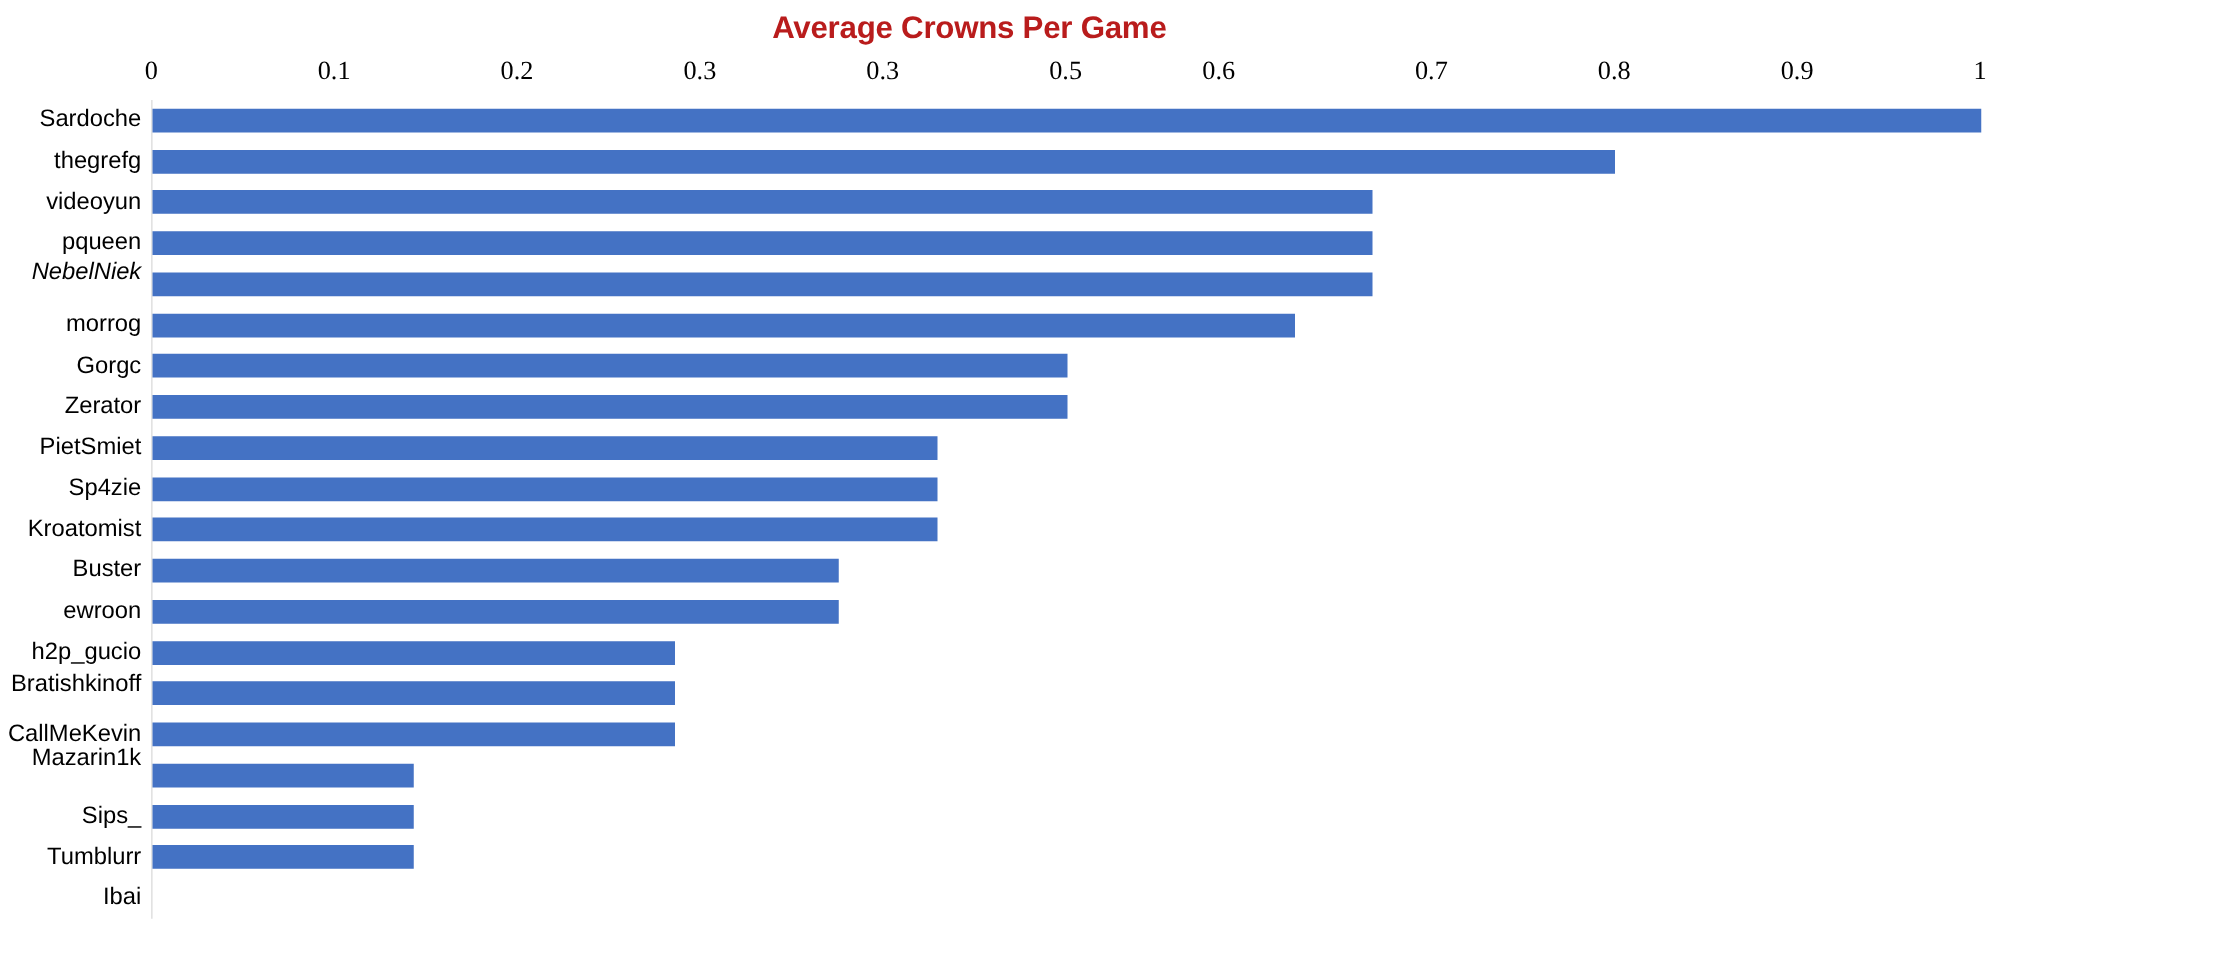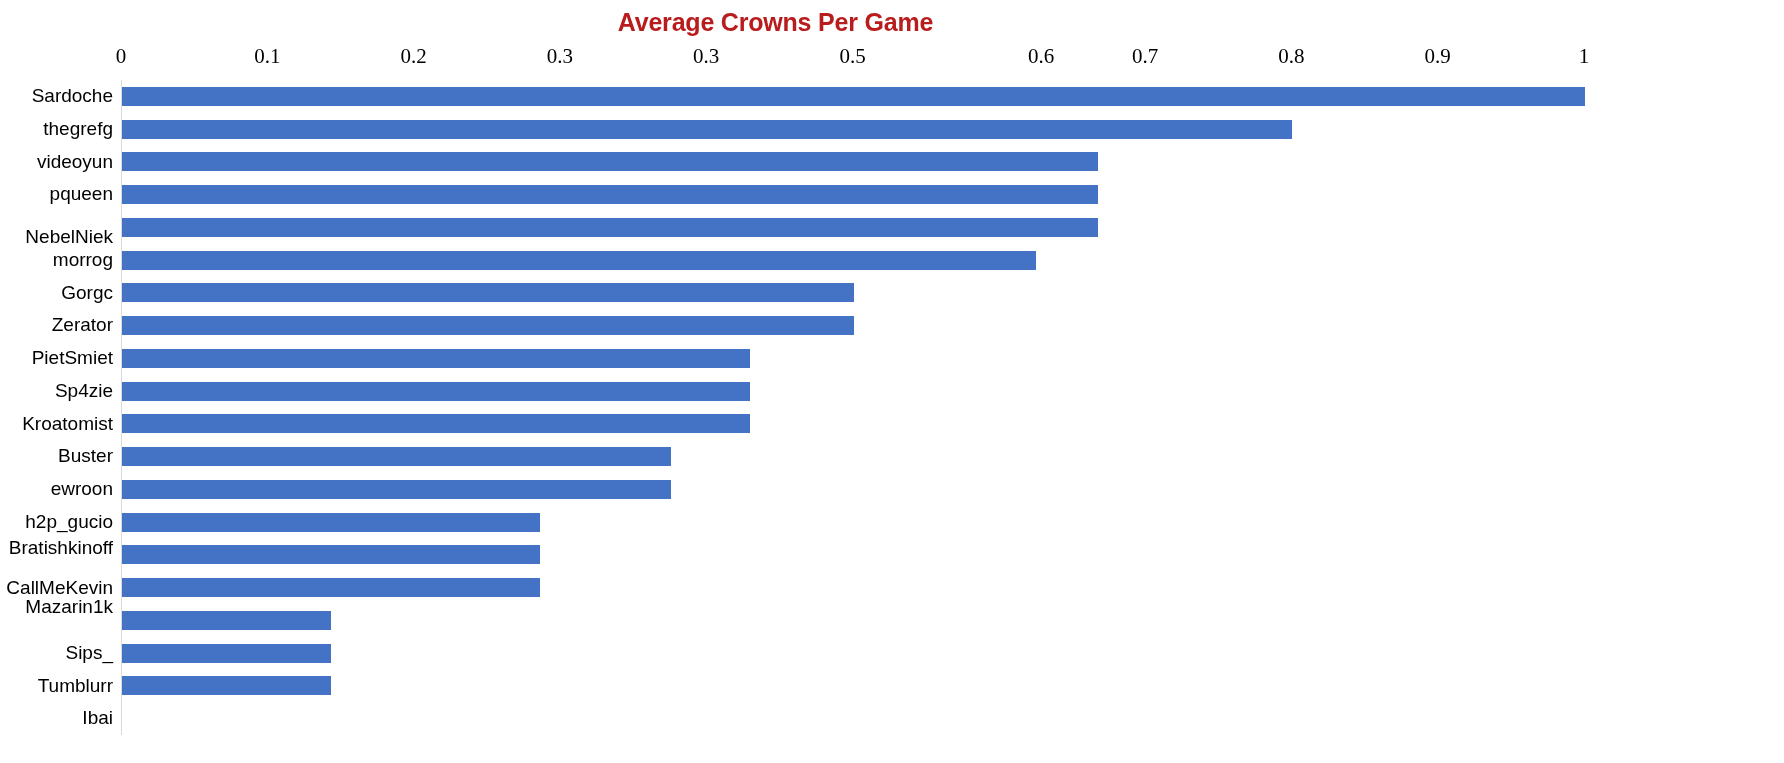--- a/index.html
+++ b/index.html
@@ -107,33 +107,33 @@
 
   <div id="chart-title">Average Crowns Per Game</div>
 
   <div id="x-axis-labels">
       <div class="x-tick-label" style="left: 121px;">0</div>
       <div class="x-tick-label" style="left: 267.3px;">0.1</div>
       <div class="x-tick-label" style="left: 413.6px;">0.2</div>
       <div class="x-tick-label" style="left: 559.9px;">0.3</div>
       <div class="x-tick-label" style="left: 706.2px;">0.3</div>
       <div class="x-tick-label" style="left: 852.5px;">0.5</div>
-      <div class="x-tick-label" style="left: 1041px; font-family: Liberation Serif, serif;">0.6</div>
+      <div class="x-tick-label" style="left: 975px; font-family: Liberation Serif, serif;">0.6</div>
       <div class="x-tick-label" style="left: 1145.1px;">0.7</div>
       <div class="x-tick-label" style="left: 1291.4px;">0.8</div>
       <div class="x-tick-label" style="left: 1437.7px; text-align: center;">0.9</div>
       <div class="x-tick-label" style="left: 1584px;">1</div>
     </div>
 
   <div id="category-labels">
       <div class="cat-label" style="top: 0px; height: 32.75px; line-height: 32.75px;">Sardoche</div>
       <div class="cat-label" style="top: 32.75px; height: 32.75px; line-height: 32.75px;">thegrefg</div>
       <div class="cat-label" style="top: 65.5px; height: 32.75px; line-height: 32.75px;">videoyun</div>
       <div class="cat-label" style="top: 98.25px; height: 32.75px; line-height: 32.75px;">pqueen</div>
-      <div class="cat-label" style="top: 141px; height: 32.75px; line-height: 32.75px;">NebelNiek</div>
+      <div class="cat-label" style="top: 122px; height: 32.75px; line-height: 32.75px; font-style: italic;">NebelNiek</div>
       <div class="cat-label" style="top: 163.75px; height: 32.75px; line-height: 32.75px; padding-left: 27px;">morrog</div>
       <div class="cat-label" style="top: 196.5px; height: 32.75px; line-height: 32.75px;">Gorgc</div>
       <div class="cat-label" style="top: 229.25px; height: 32.75px; line-height: 32.75px;">Zerator</div>
       <div class="cat-label" style="top: 262px; height: 32.75px; line-height: 32.75px;">PietSmiet</div>
       <div class="cat-label" style="top: 294.75px; height: 32.75px; line-height: 32.75px;">Sp4zie</div>
       <div class="cat-label" style="top: 327.5px; height: 32.75px; line-height: 32.75px;">Kroatomist</div>
       <div class="cat-label" style="top: 360.25px; height: 32.75px; line-height: 32.75px;">Buster</div>
       <div class="cat-label" style="top: 393px; height: 32.75px; line-height: 32.75px;">ewroon</div>
       <div class="cat-label" style="top: 425.75px; height: 32.75px; line-height: 32.75px;">h2p_gucio</div>
       <div class="cat-label" style="top: 452px; height: 32.75px; line-height: 32.75px;">Bratishkinoff</div>

